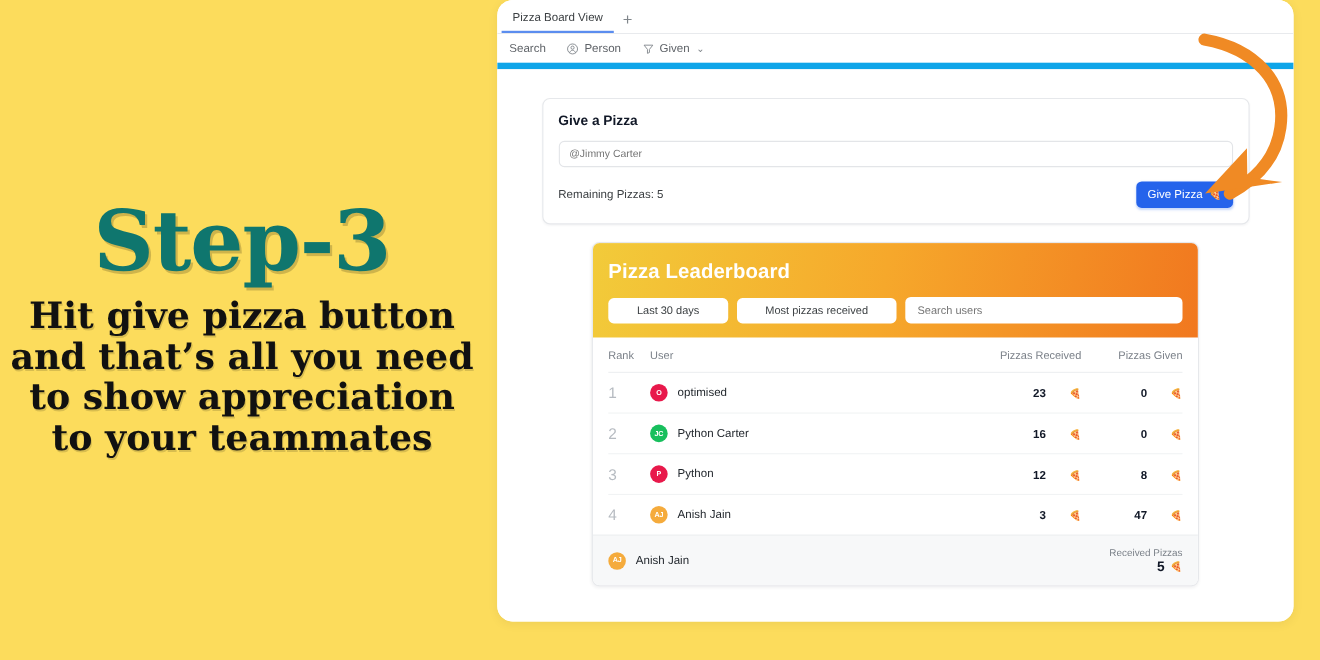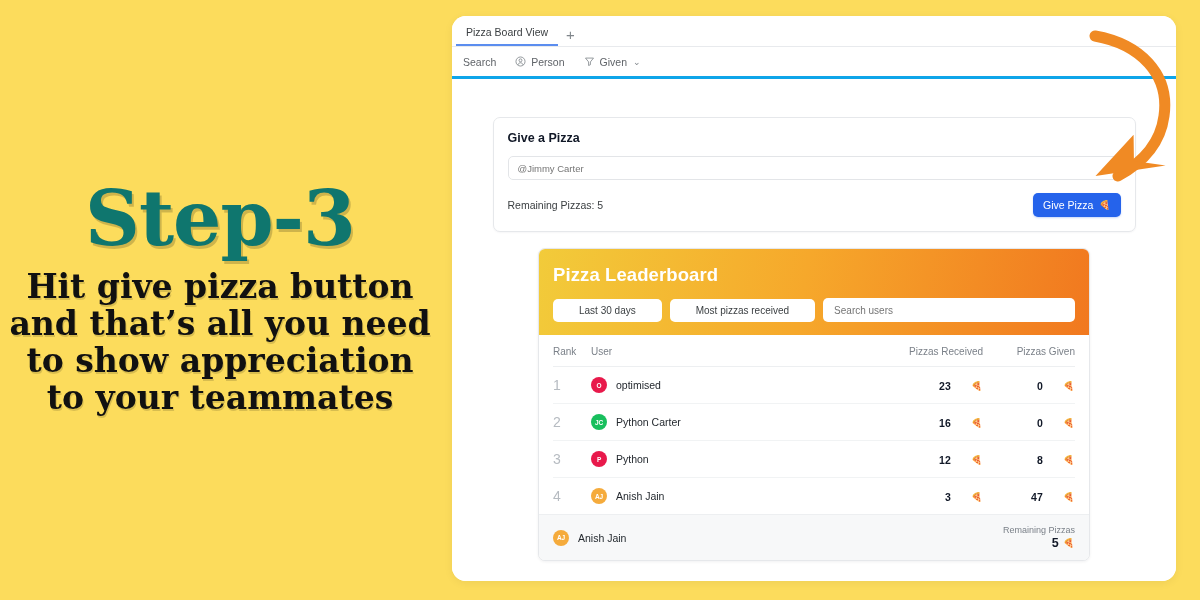--- a/index.html
+++ b/index.html
@@ -46,21 +46,21 @@
     font-size: 33px;
     line-height: 1.12;
     color: #111111;
     text-shadow: 1px 2px 0 rgba(0,0,0,0.14);
     max-width: 430px;
   }
 
   
   .window {
     position: absolute;
-    left: 452px; top: 16px;
+    left: 452px; top: 0;
     width: 724px; height: 565px;
     background: #ffffff;
     border-radius: 14px;
     box-shadow: 0 2px 10px rgba(0,0,0,0.06);
     overflow: hidden;
   }
 
   
   .tabbar {
     height: 31px;
@@ -84,21 +84,21 @@
     line-height: 1;
   }
 
   
   .toolbar {
     height: 32px;
     display: flex;
     align-items: center;
     gap: 19px;
     padding-left: 11px;
-    border-bottom: 3px solid #0ea5e9;
+    border-bottom: 6px solid #0ea5e9;
     background: #ffffff;
   }
   .tool {
     display: flex;
     align-items: center;
     gap: 5px;
     font-size: 10.5px;
     color: #5f6368;
     white-space: nowrap;
   }
@@ -108,21 +108,21 @@
   
   .content {
     padding: 26px 0 0 0;
     background: #ffffff;
     height: 100%;
   }
 
   
   .give-card {
     width: 643px;
-    margin: 12px auto;
+    margin: 0 auto;
     background: #ffffff;
     border: 1px solid #e6e8eb;
     border-radius: 7px;
     padding: 13px 14px 14px 14px;
     box-shadow: 0 1px 2px rgba(16,24,40,0.04);
   }
   .give-title {
     font-size: 12.5px;
     font-weight: bold;
     color: #111827;
@@ -455,21 +455,21 @@
         </div>
 
       </div>
 
       <div class="lb-footer">
         <div class="footer-user">
           <span class="avatar" style="background:#f5ab3c">AJ</span>
           <span class="footer-name">Anish Jain</span>
         </div>
         <div class="footer-right">
-          <div class="footer-label">Remaining Pizzas</div>
+          <div class="footer-label">Received Pizzas</div>
           <div class="footer-val">
             <span>5</span>
             <span class="pz">🍕</span>
           </div>
         </div>
       </div>
 
     </div>
 
   </div>

